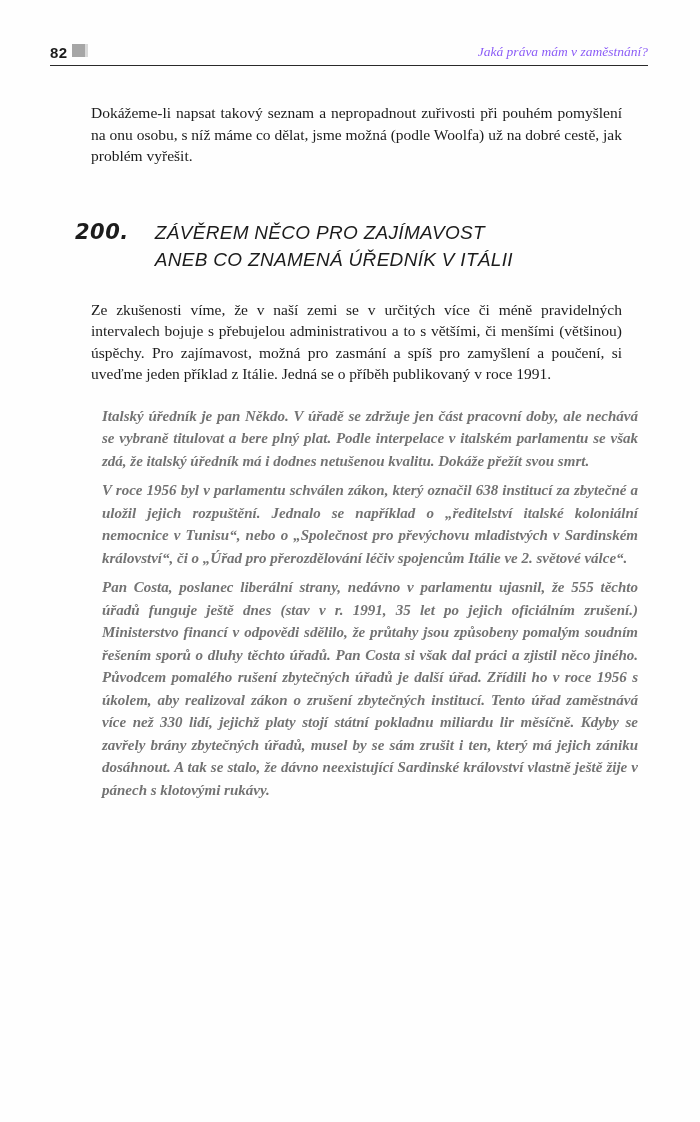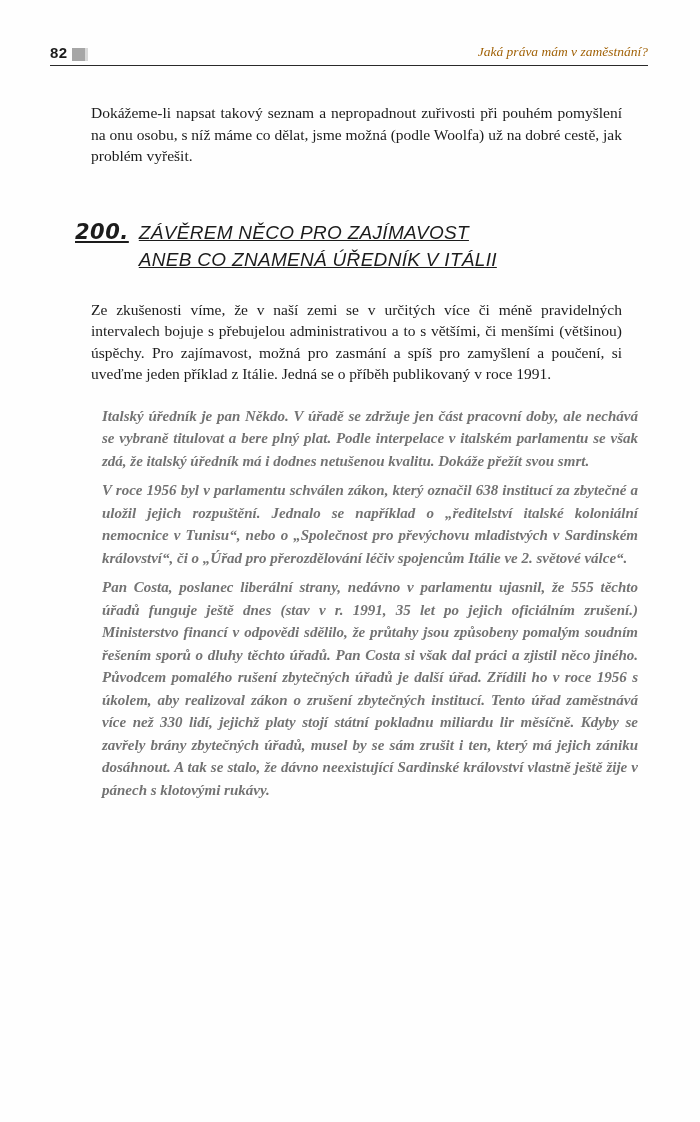--- a/index.html
+++ b/index.html
@@ -21,63 +21,62 @@
   .header {
     display: flex;
     align-items: flex-end;
     justify-content: space-between;
     margin: 44px 52px 0 50px;
     padding-bottom: 4px;
     border-bottom: 1.6px solid #2a2a2a;
   }
   .header-left {
     display: flex;
-    align-items: flex-end;
+    align-items: flex-start;
     gap: 4px;
   }
   .page-number {
     font-family: "Liberation Sans", "DejaVu Sans", sans-serif;
     font-weight: bold;
     font-size: 15px;
     letter-spacing: 0.5px;
   }
   .header-square {
     width: 13px;
     height: 13px;
     background: #a6a6a6;
     box-shadow: 3px 0 0 0 #d9d9d9;
     margin-right: 3px;
   }
   .running-title {
     font-style: italic;
     font-size: 13.5px;
-    color: #a16207;
+    color: #8b5cf6;
     padding-bottom: 1px;
   }
   
   .content {
     margin: 0 62px 0 75px;
   }
   .body-par {
     font-size: 15.5px;
     line-height: 21.5px;
     text-align: justify;
     margin: 16px;
   }
   .intro-par {
     margin-top: 36px;
   }
   
   .section-heading {
     display: grid;
     grid-template-columns: auto 1fr;
-    column-gap: 10px;
+    column-gap: 26px;
     margin: 52px 0 26px 0;
     align-items: baseline;
-    text-decoration: underline;
   }
   .section-number {
     grid-column: 1;
     grid-row: 1;
     font-family: "DejaVu Sans", sans-serif;
     font-weight: bold;
     font-style: italic;
     font-size: 21px;
     letter-spacing: 0.5px;
   }

